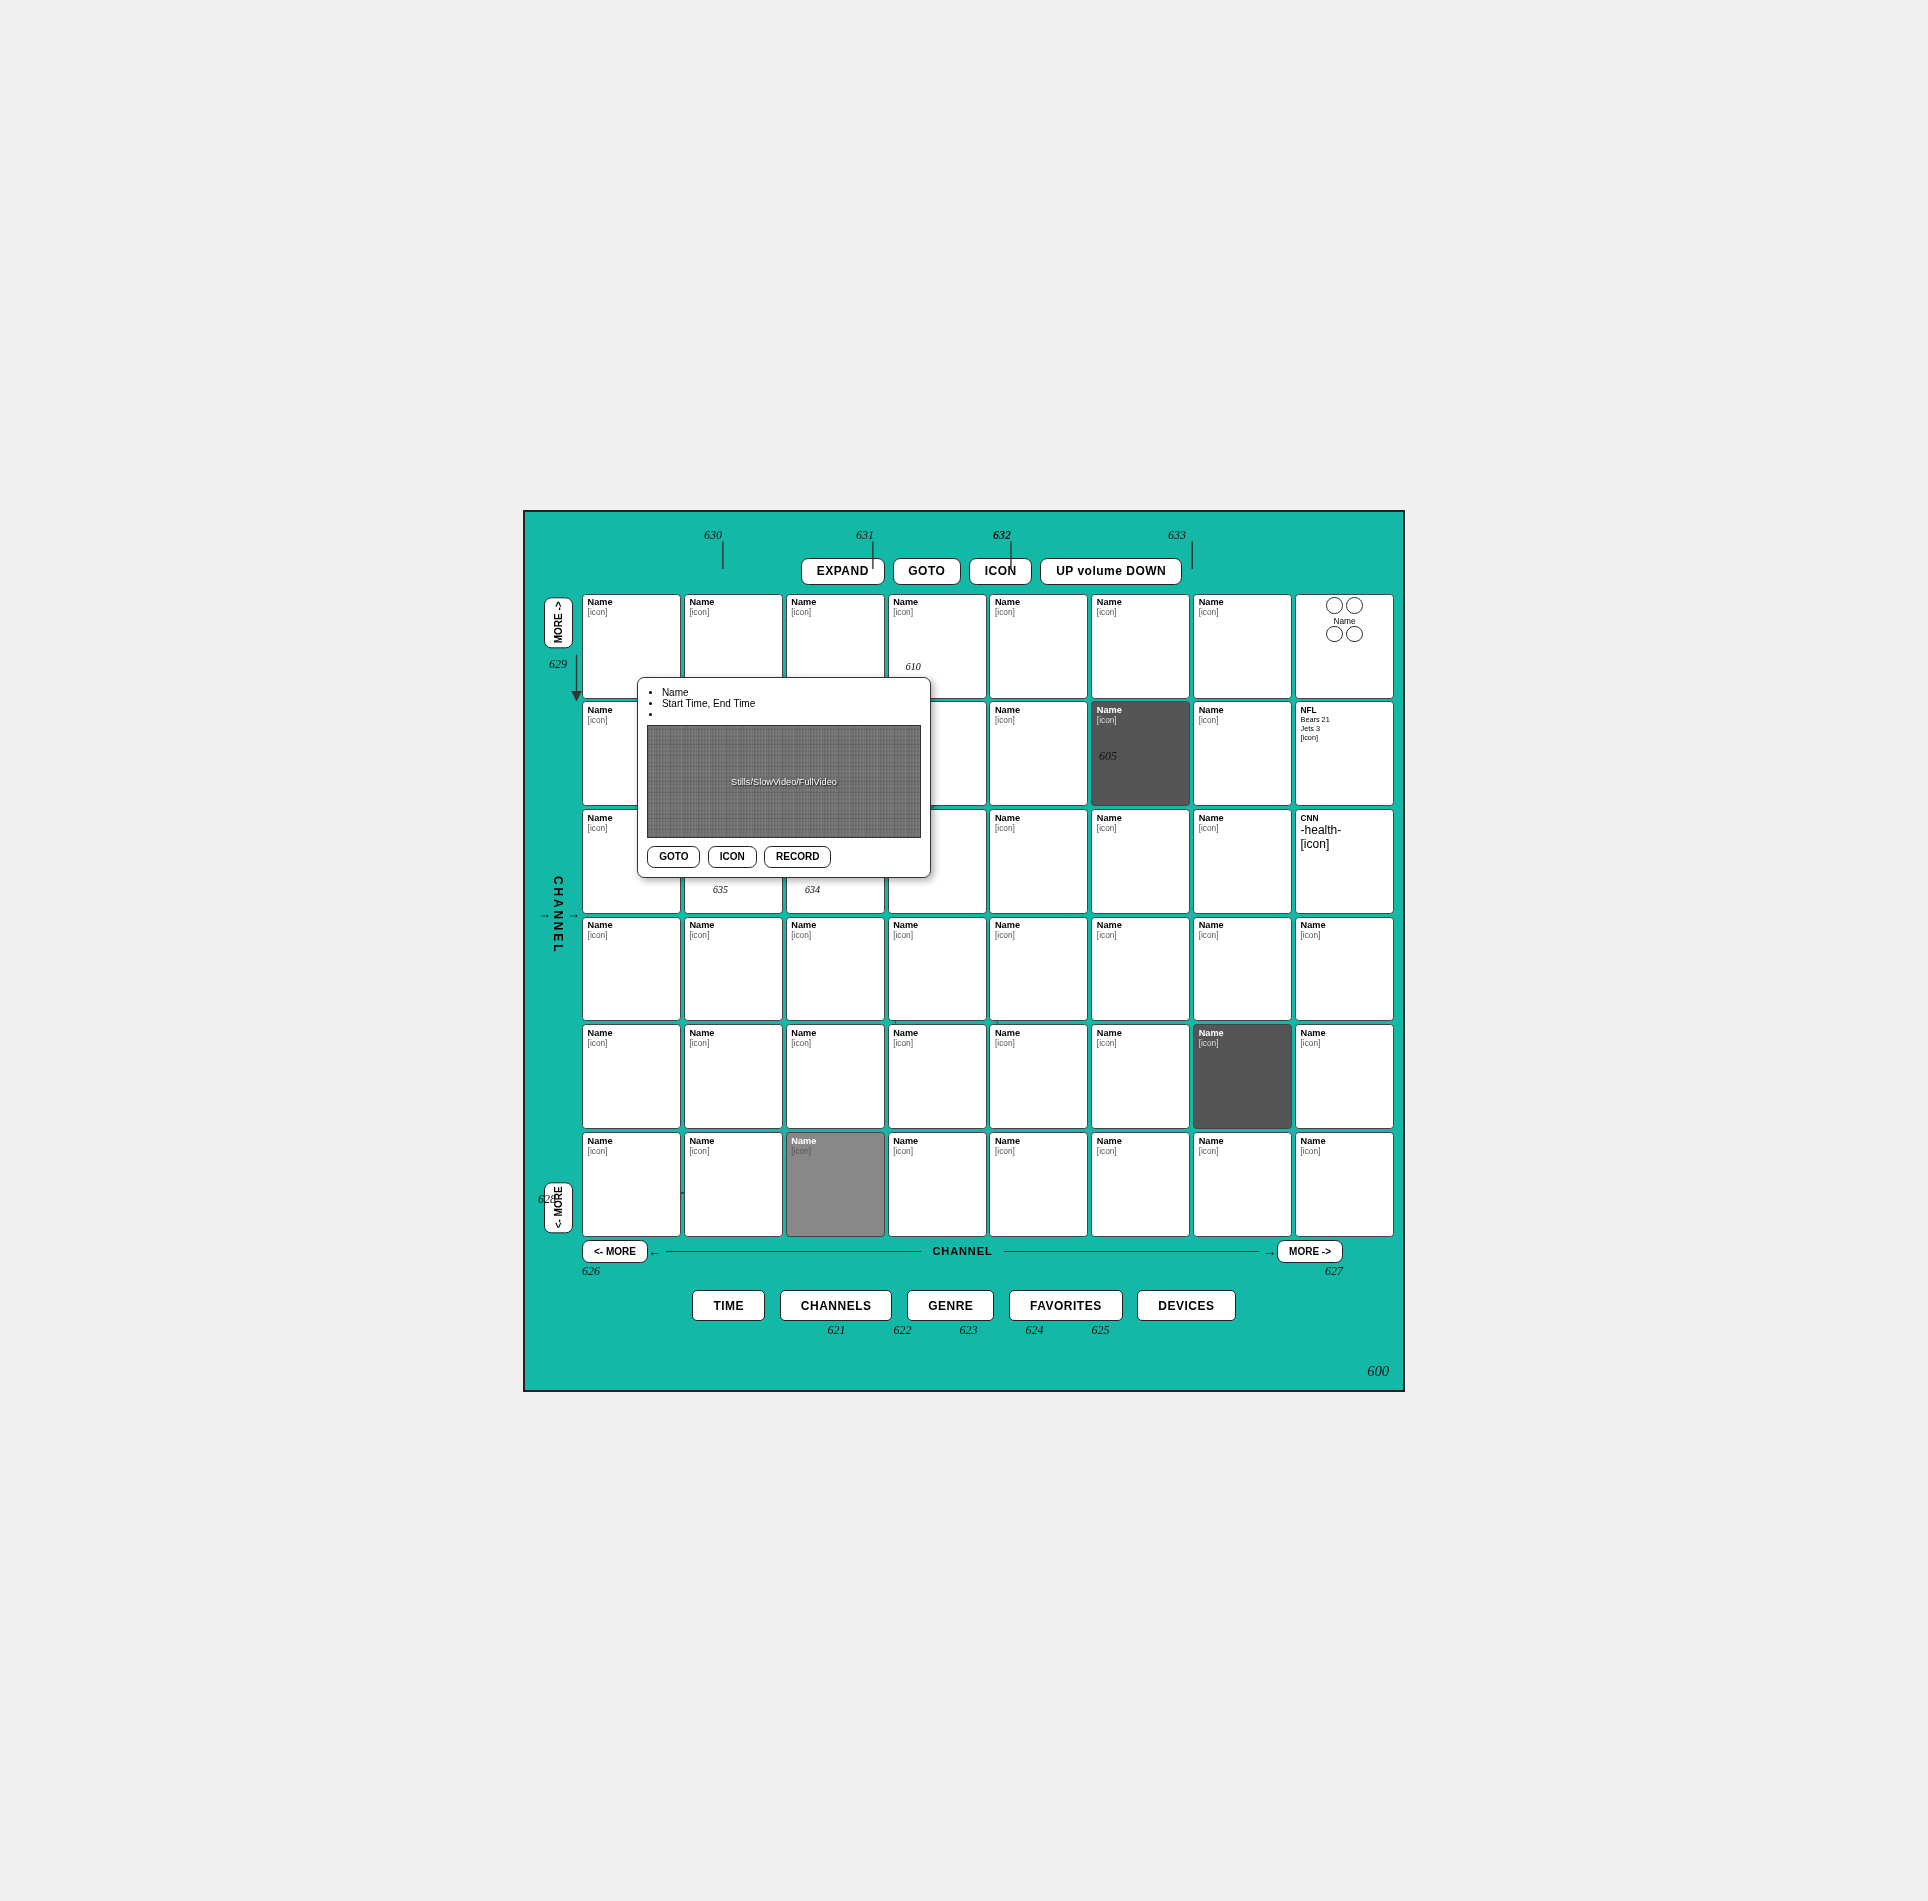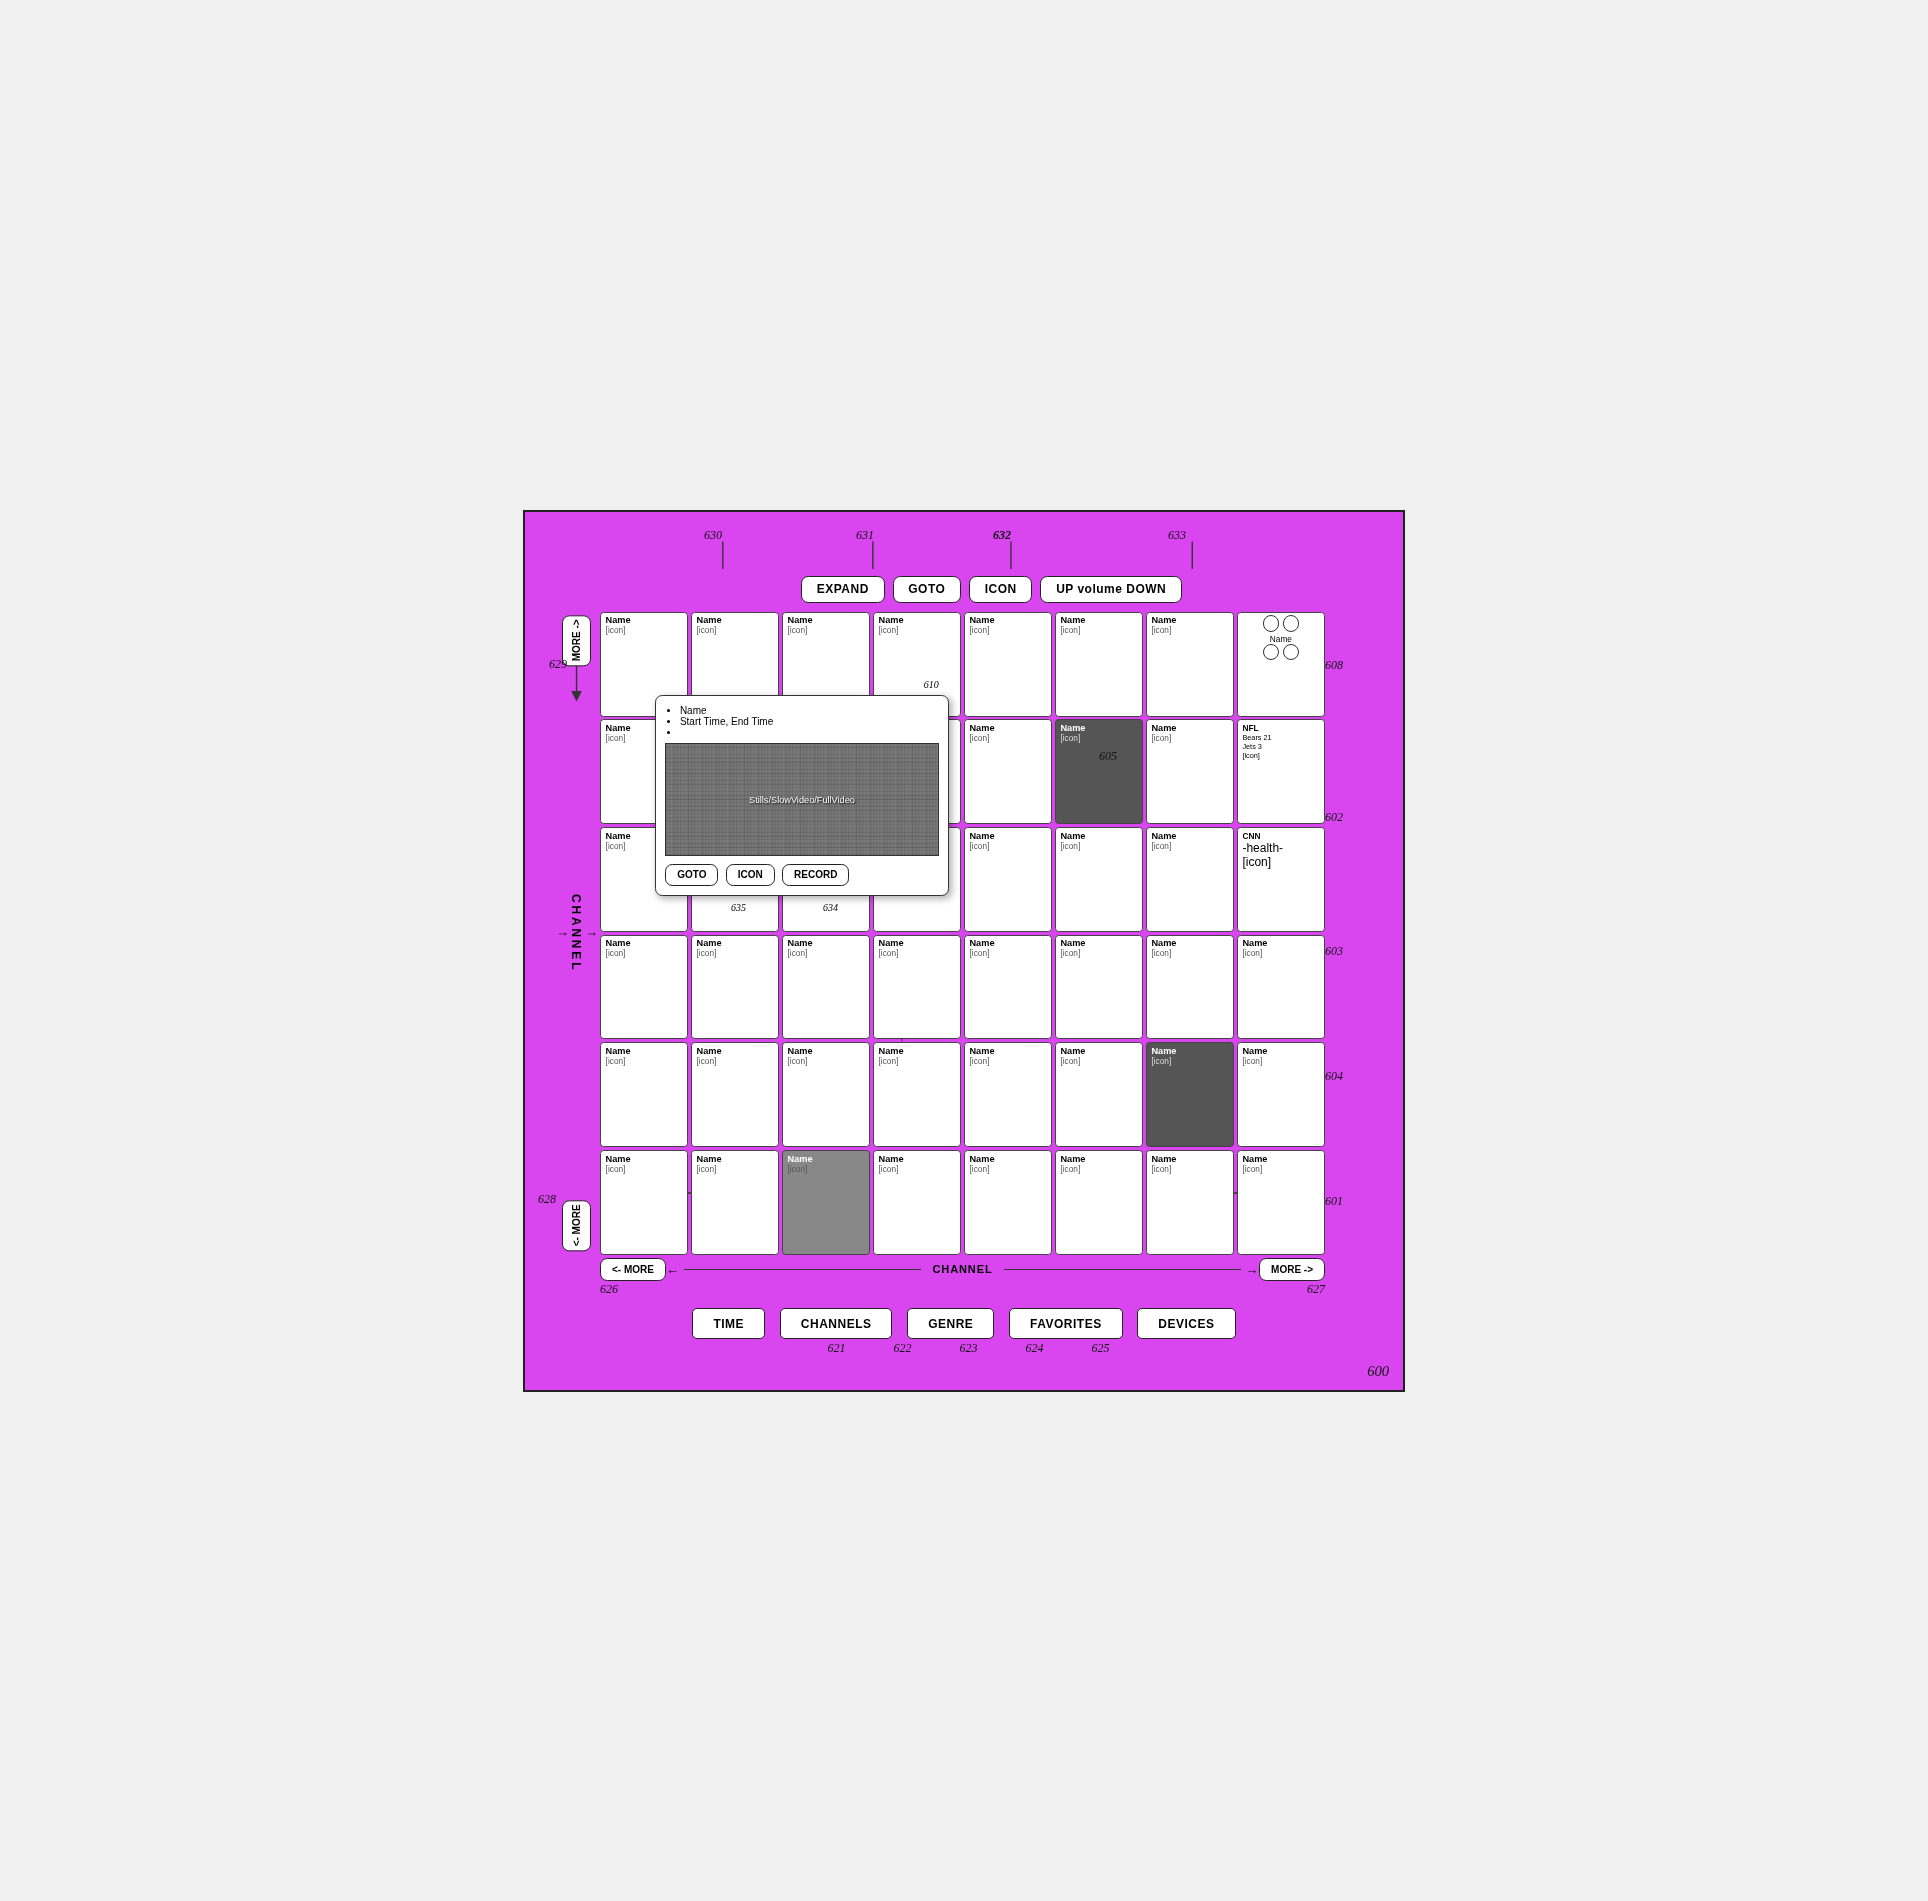--- a/index.html
+++ b/index.html
@@ -5,26 +5,26 @@
     * { box-sizing: border-box; margin: 0; padding: 0; }
     body {
       background: #f0f0f0;
       display: flex;
       justify-content: center;
       align-items: center;
       min-height: 100vh;
       font-family: Arial, sans-serif;
     }
     .outer-container {
-      background: #d946ef;
+      background: #14b8a6;
       border: 2.8px solid #222;
       width: 882px;
       height: 882px;
       position: relative;
-      padding: 27px;
+      padding: 9px;
     }
     
     .top-toolbar {
       display: flex;
       justify-content: center;
       gap: 8px;
       margin-bottom: 9.2px;
       padding-left: 55px;
     }
     .toolbar-btn {
@@ -574,27 +574,20 @@
 
         <span class="popup-ref-label" style="top:-16.5px;right:9.2px;">610</span>
 
         <span class="popup-ref-label" style="bottom:-18.4px;right:110px;">634</span>
 
         <span class="popup-ref-label" style="bottom:-18.4px;right:202px;">635</span>
       </div>
 
     </div>
 
-    <div style="position:relative;width:51px;display:flex;flex-direction:column;justify-content:space-around;padding-top:18.4px;">
-      <span class="ref-num" style="position:relative;top:0;left:0;margin-bottom:83px;">608</span>
-      <span class="ref-num" style="position:relative;top:0;left:0;margin-bottom:64px;">602</span>
-      <span class="ref-num" style="position:relative;top:0;left:0;margin-bottom:55px;">603</span>
-      <span class="ref-num" style="position:relative;top:0;left:0;margin-bottom:55px;">604</span>
-      <span class="ref-num" style="position:relative;top:0;left:0;margin-bottom:18.4px;">601</span>
-    </div>
 
   </div>
 
   <span class="ref-num" style="left:24px;top:145px;">629</span>
   <span class="ref-num" style="left:13px;top:680px;">628</span>
   <span class="ref-num" style="left:574px;top:237px;">605</span>
 
   <div class="channel-nav" style="margin-left:48px;margin-right:51px;margin-top:3.7px;">
     <button class="channel-nav-btn">&lt;- MORE</button>
     <div class="channel-nav-center">

